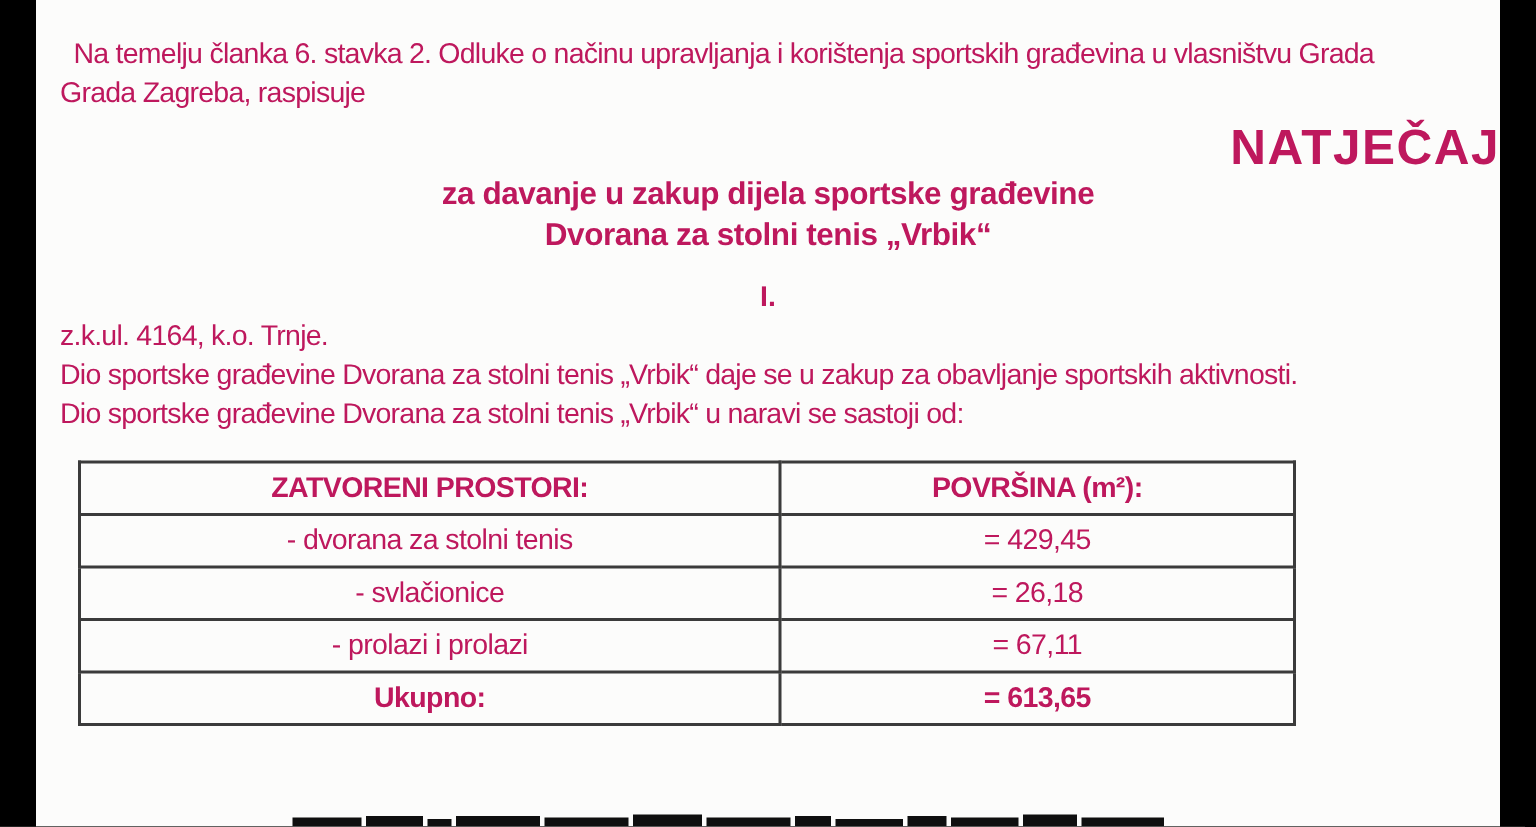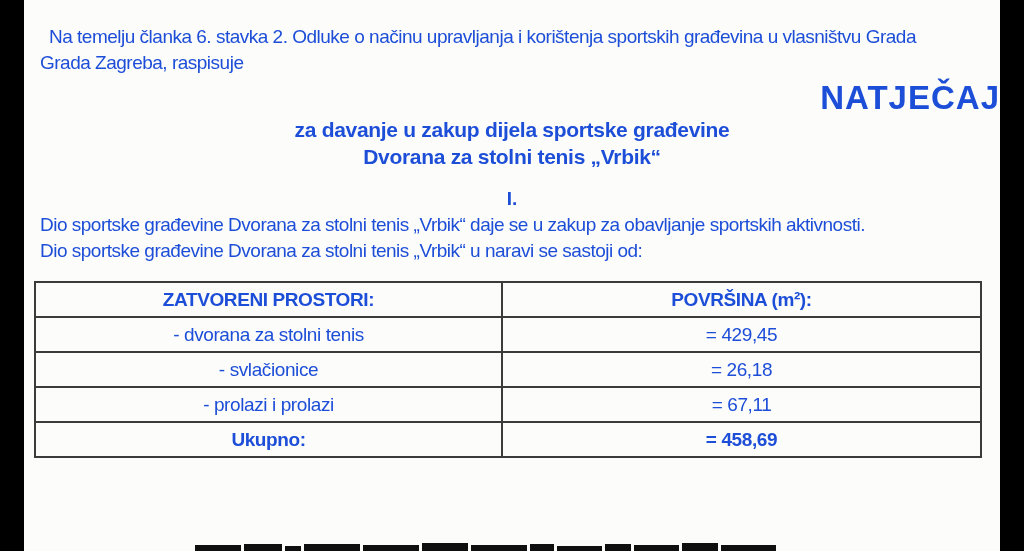--- a/index.html
+++ b/index.html
@@ -25,21 +25,21 @@
   }
   .letterbox.left  { left: 0;  width: 24px; }
   .letterbox.right { right: 0; width: 24px; }
   .page {
     position: absolute;
     left: 24px;
     top: 0;
     width: 976px;
     height: 551px;
     background: #fcfcfb;
-    color: #1d4ed8;
+    color: #be185d;
     overflow: hidden;
   }
   .intro {
     margin: 24px 12px 0 16px;
     font-size: 19px;
     line-height: 26px;
     letter-spacing: -0.5px;
   }
   .line { display: block; white-space: nowrap; }
   .indent { padding-left: 9px; }
@@ -67,22 +67,22 @@
   }
   .bodytext {
     margin: 2px 12px 0 16px;
     font-size: 19px;
     line-height: 26px;
     letter-spacing: -0.5px;
   }
   table.spaces {
     border-collapse: collapse;
     table-layout: fixed;
-    margin: 17px 0 0 10px;
-    width: 948px;
+    margin: 17px 0 0 28px;
+    width: 812px;
   }
   table.spaces col.c1 { width: 467px; }
   table.spaces th, table.spaces td {
     border: 2px solid #3b3b3b;
     height: 33px;
     padding: 0;
     text-align: center;
     vertical-align: middle;
     font-size: 19px;
     letter-spacing: -0.4px;
@@ -115,20 +115,21 @@
       <span class="line">Grada Zagreba, raspisuje</span>
     </div>
 
     <h1 class="title">NATJEČAJ</h1>
     <div class="sub">za davanje u zakup dijela sportske građevine</div>
     <div class="sub">Dvorana za stolni tenis „Vrbik“</div>
 
     <div class="section-label">I.</div>
 
     <div class="bodytext">
+      <span class="line">z.k.ul. 4164, k.o. Trnje.</span>
       <span class="line">Dio sportske građevine Dvorana za stolni tenis „Vrbik“ daje se u zakup za obavljanje sportskih aktivnosti.</span>
       <span class="line">Dio sportske građevine Dvorana za stolni tenis „Vrbik“ u naravi se sastoji od:</span>
     </div>
 
     <table class="spaces">
       <colgroup>
           <col class="c1">
           <col class="c2">
         </colgroup>
       <tbody>
@@ -143,21 +144,21 @@
         <tr>
           <td>- svlačionice</td>
           <td>= 26,18</td>
         </tr>
         <tr>
           <td>- prolazi i prolazi</td>
           <td>= 67,11</td>
         </tr>
         <tr class="total-row">
           <td>Ukupno:</td>
-          <td>= 458,69</td>
+          <td>= 613,65</td>
         </tr>
       </tbody>
     </table>
 
     <div class="cutoff">
       <span style="width:46px;height:6px"></span>
       <span style="width:38px;height:7px"></span>
       <span style="width:16px;height:5px"></span>
       <span style="width:56px;height:7px"></span>
       <span style="width:56px;height:6px"></span>

